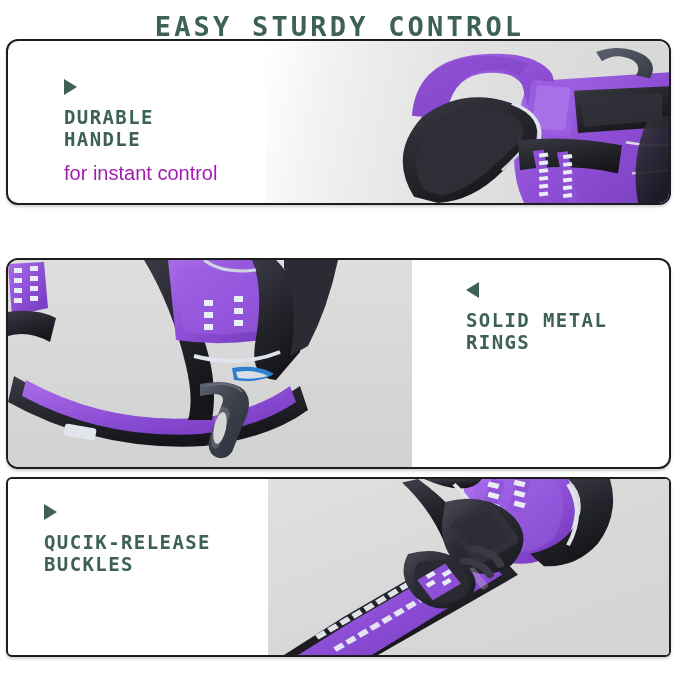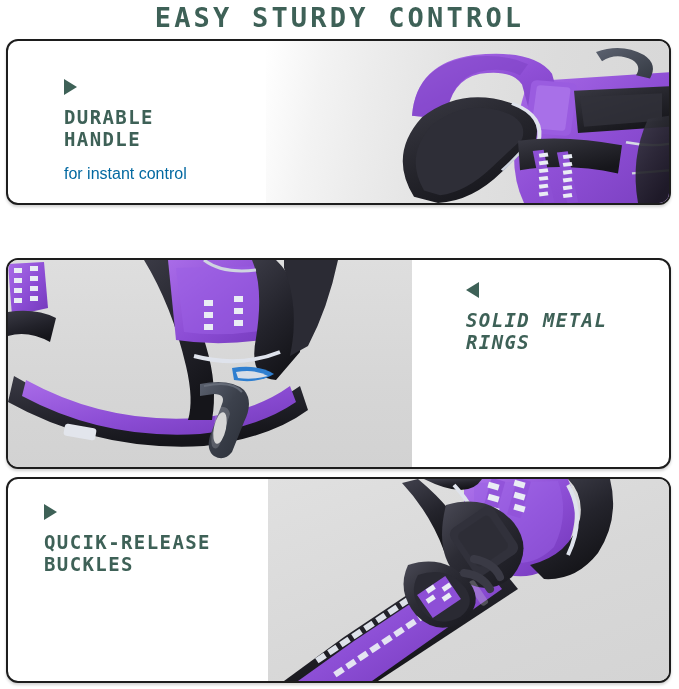--- a/index.html
+++ b/index.html
@@ -17,21 +17,21 @@
     position: relative;
     width: 679px;
     height: 689px;
     background: #ffffff;
   }
 
   
   .header-title {
     position: absolute;
     left: 0;
-    top: 2px;
+    top: 11px;
     width: 679px;
     text-align: center;
     font-family: "DejaVu Sans Mono", monospace;
     font-size: 27px;
     font-weight: bold;
     letter-spacing: 3.2px;
     color: #3e6157;
     line-height: 32px;
     white-space: nowrap;
   }
@@ -42,22 +42,22 @@
     left: 6px;
     width: 665px;
     box-sizing: border-box;
     border: 2px solid #1d1d1d;
     border-radius: 12px;
     background: #ffffff;
     overflow: hidden;
     box-shadow: 0 2px 3px rgba(0,0,0,0.18);
   }
   #panel-1 { top: 39px;  height: 166px; }
-  #panel-2 { top: 258px; height: 211px; font-style: italic; }
-  #panel-3 { top: 477px; height: 206px; }
+  #panel-2 { top: 258px; height: 211px; }
+  #panel-3 { top: 477px; height: 180px; border-radius: 6px; }
 
   .panel-inner {
     position: relative;
     width: 100%;
     height: 100%;
   }
 
   
   .text-block {
     position: absolute;
@@ -92,23 +92,23 @@
     font-weight: bold;
     letter-spacing: 1.4px;
     color: #3e6157;
     line-height: 22px;
     margin: 0 0 12px 0;
     white-space: pre-line;
   }
 
   .feature-desc {
     font-family: "Liberation Sans", sans-serif;
-    font-size: 16px;
+    font-size: 20px;
     font-weight: normal;
-    color: #0369a1;
+    color: #a21caf;
     line-height: 23px;
     margin: 0;
     white-space: pre-line;
   }
 
   
   .photo {
     position: absolute;
     top: 0;
     height: 100%;

